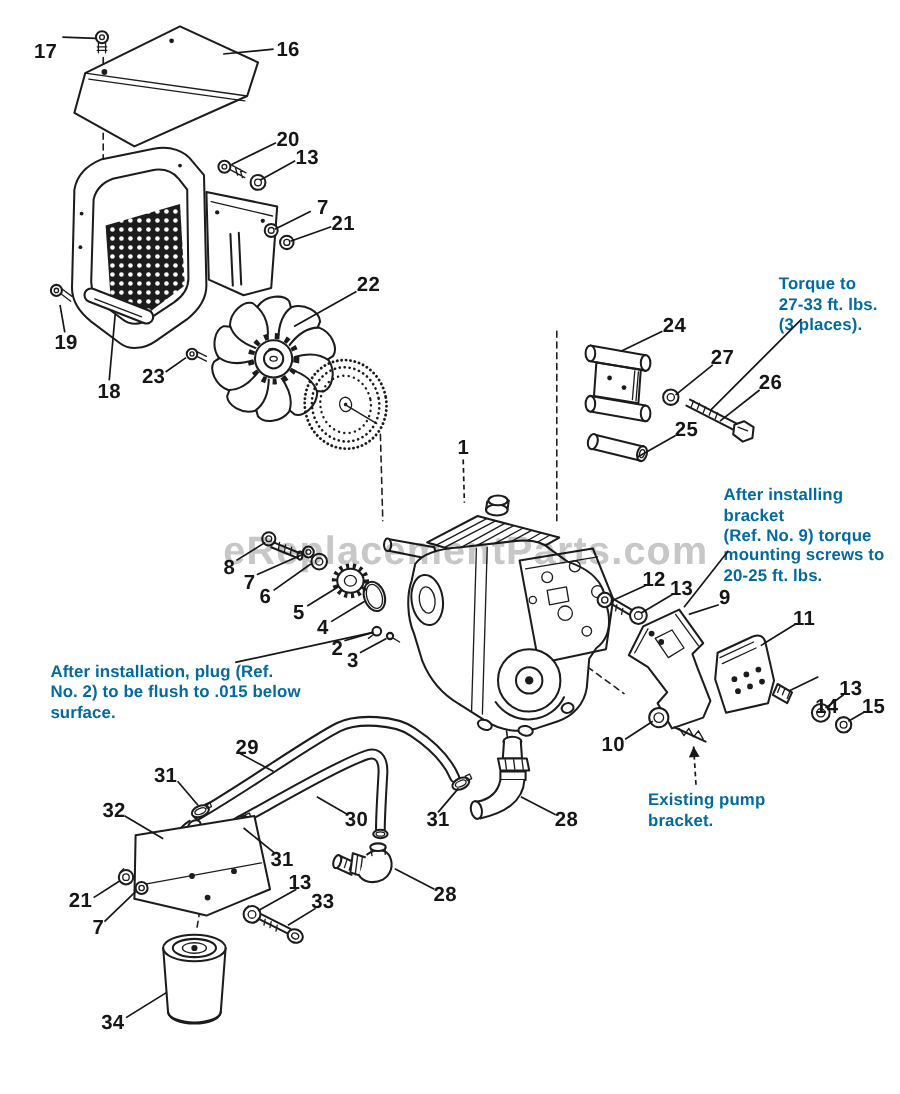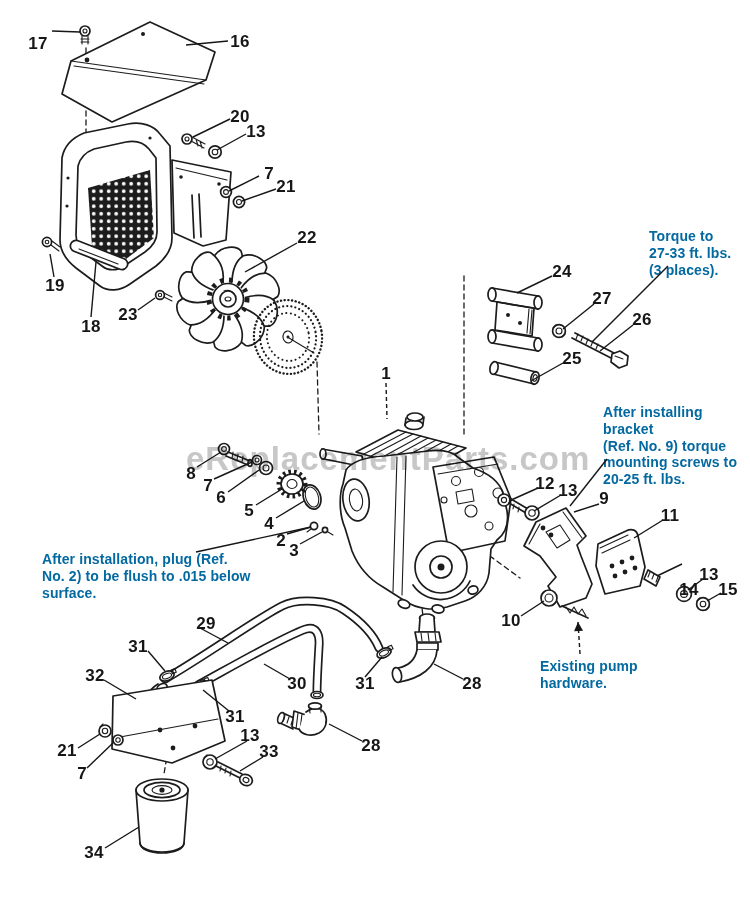--- a/index.html
+++ b/index.html
@@ -484,14 +484,14 @@
 27-33 ft. lbs.
 (3 places).</div>
     <div class="note" style="left: 603px; top: 404px;">After installing bracket
 (Ref. No. 9) torque
 mounting screws to
 20-25 ft. lbs.</div>
     <div class="note" style="left: 42px; top: 551px;">After installation, plug (Ref.
 No. 2) to be flush to .015 below
 surface.</div>
     <div class="note" style="left: 540px; top: 658px;">Existing pump
-hardware.</div>
+bracket.</div>
   </div>
 
 </body></html>

